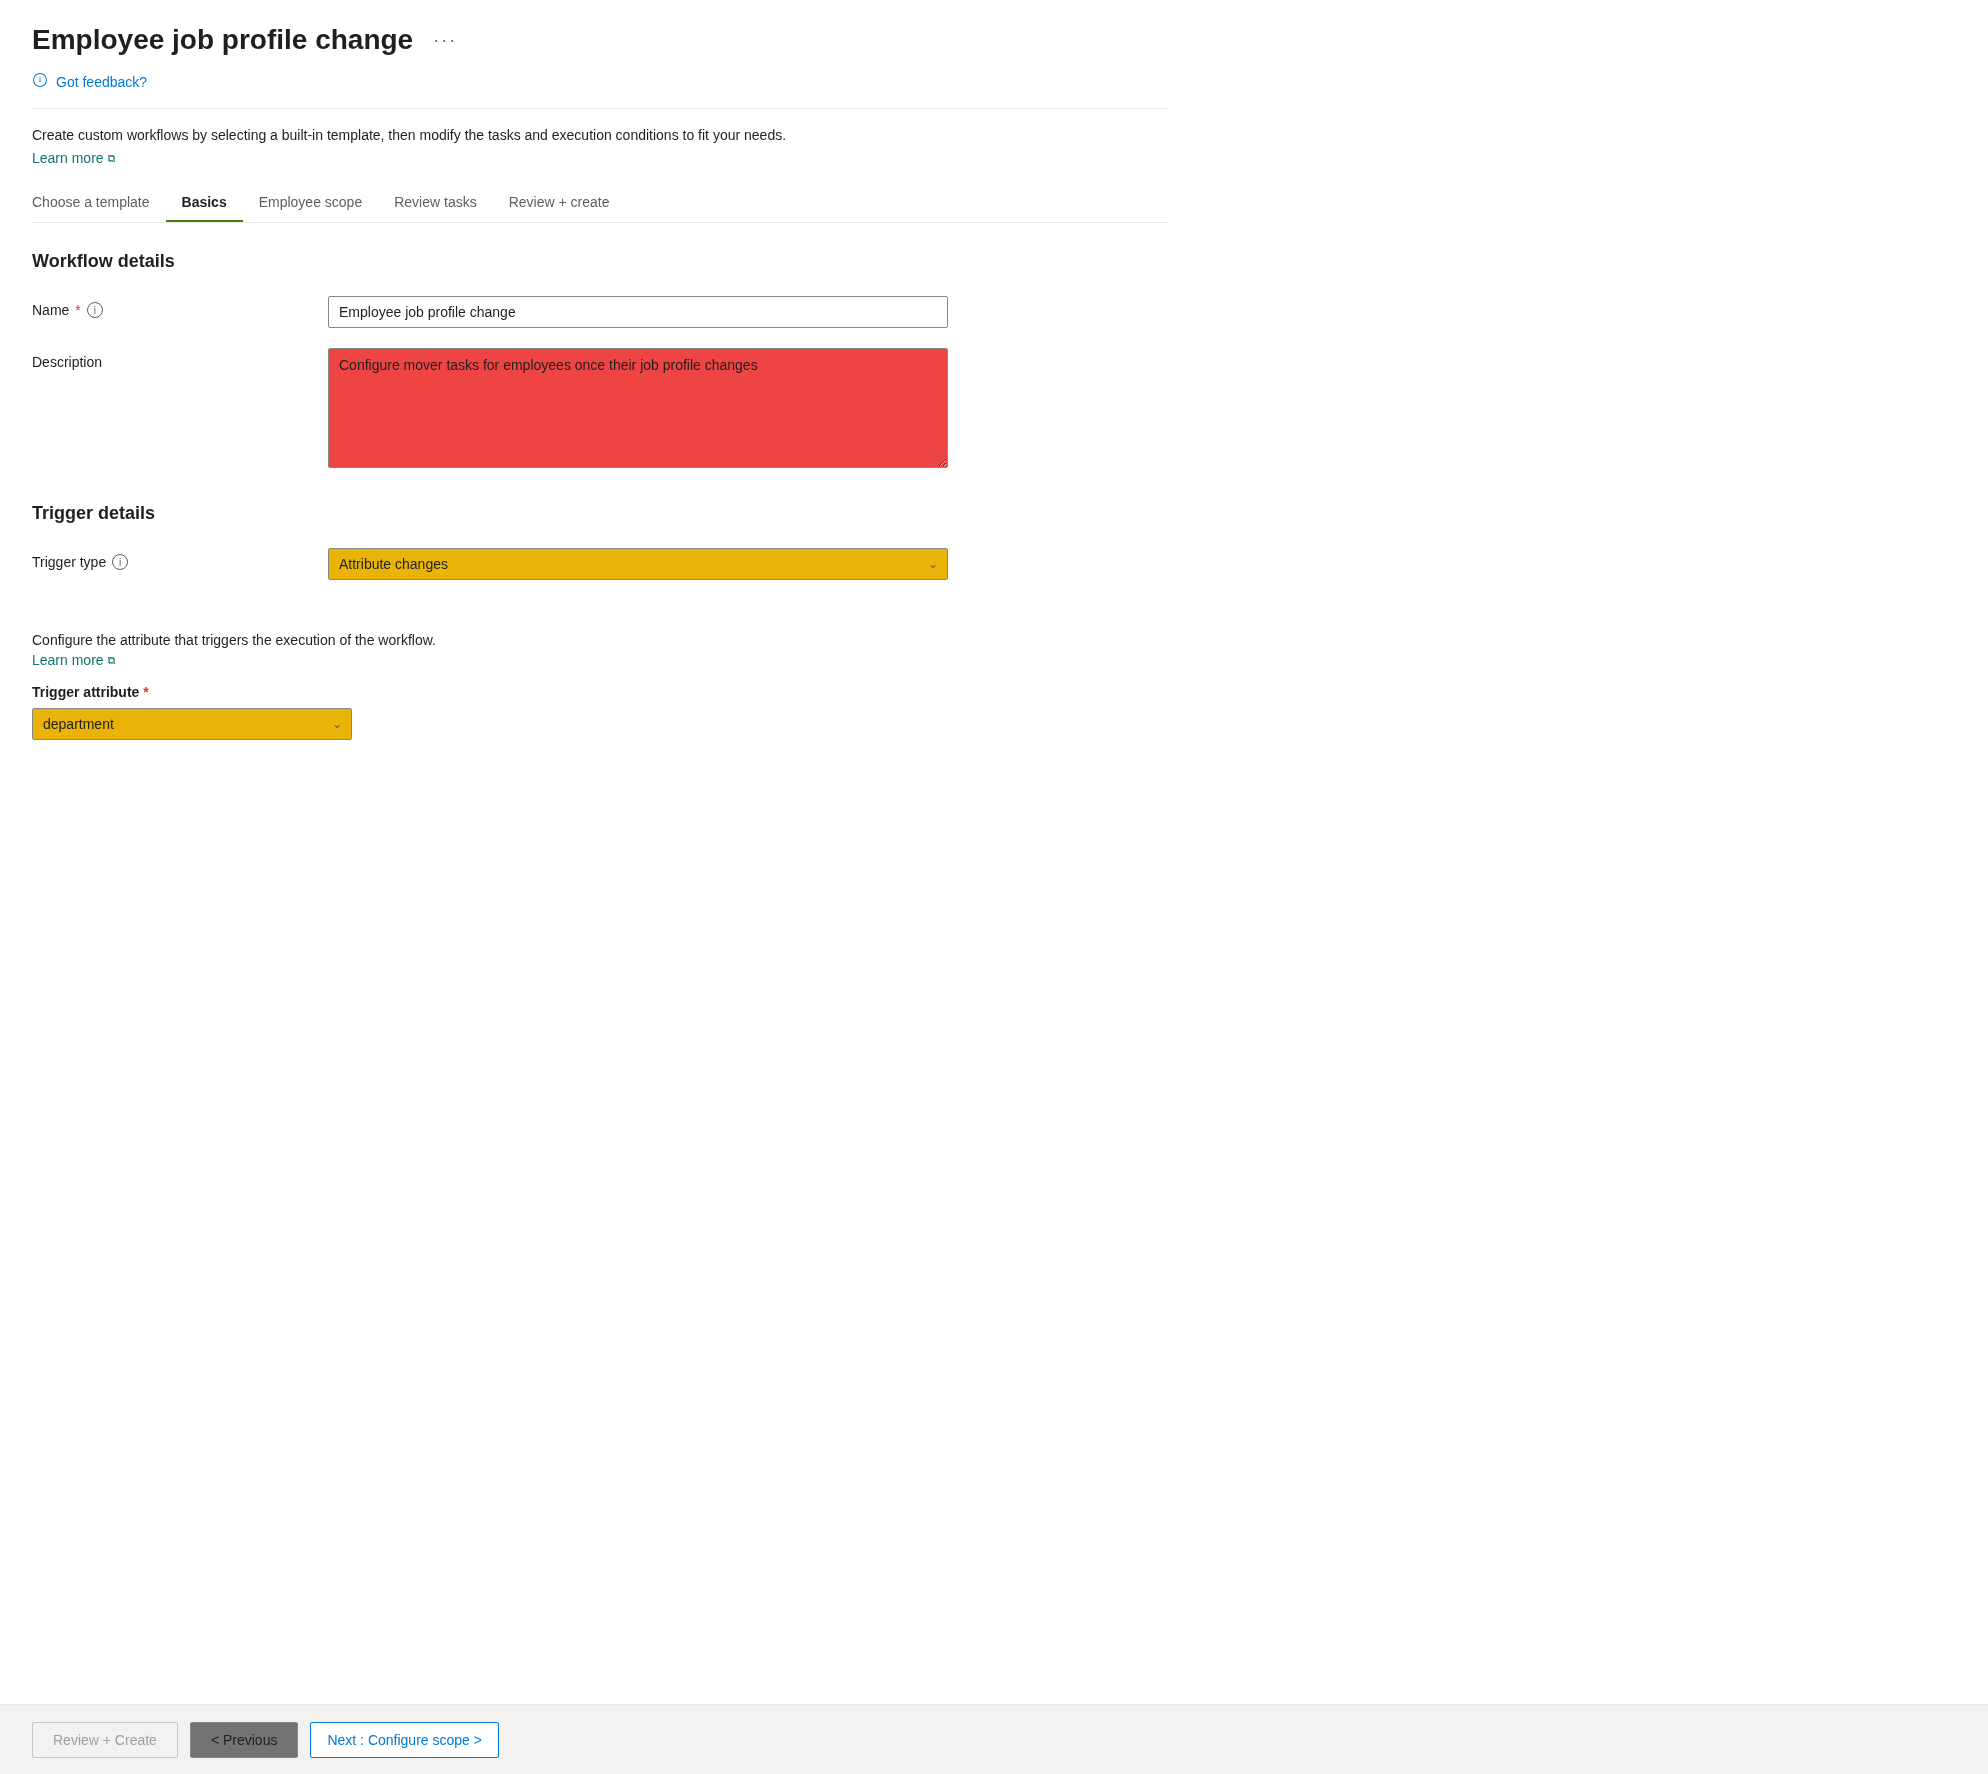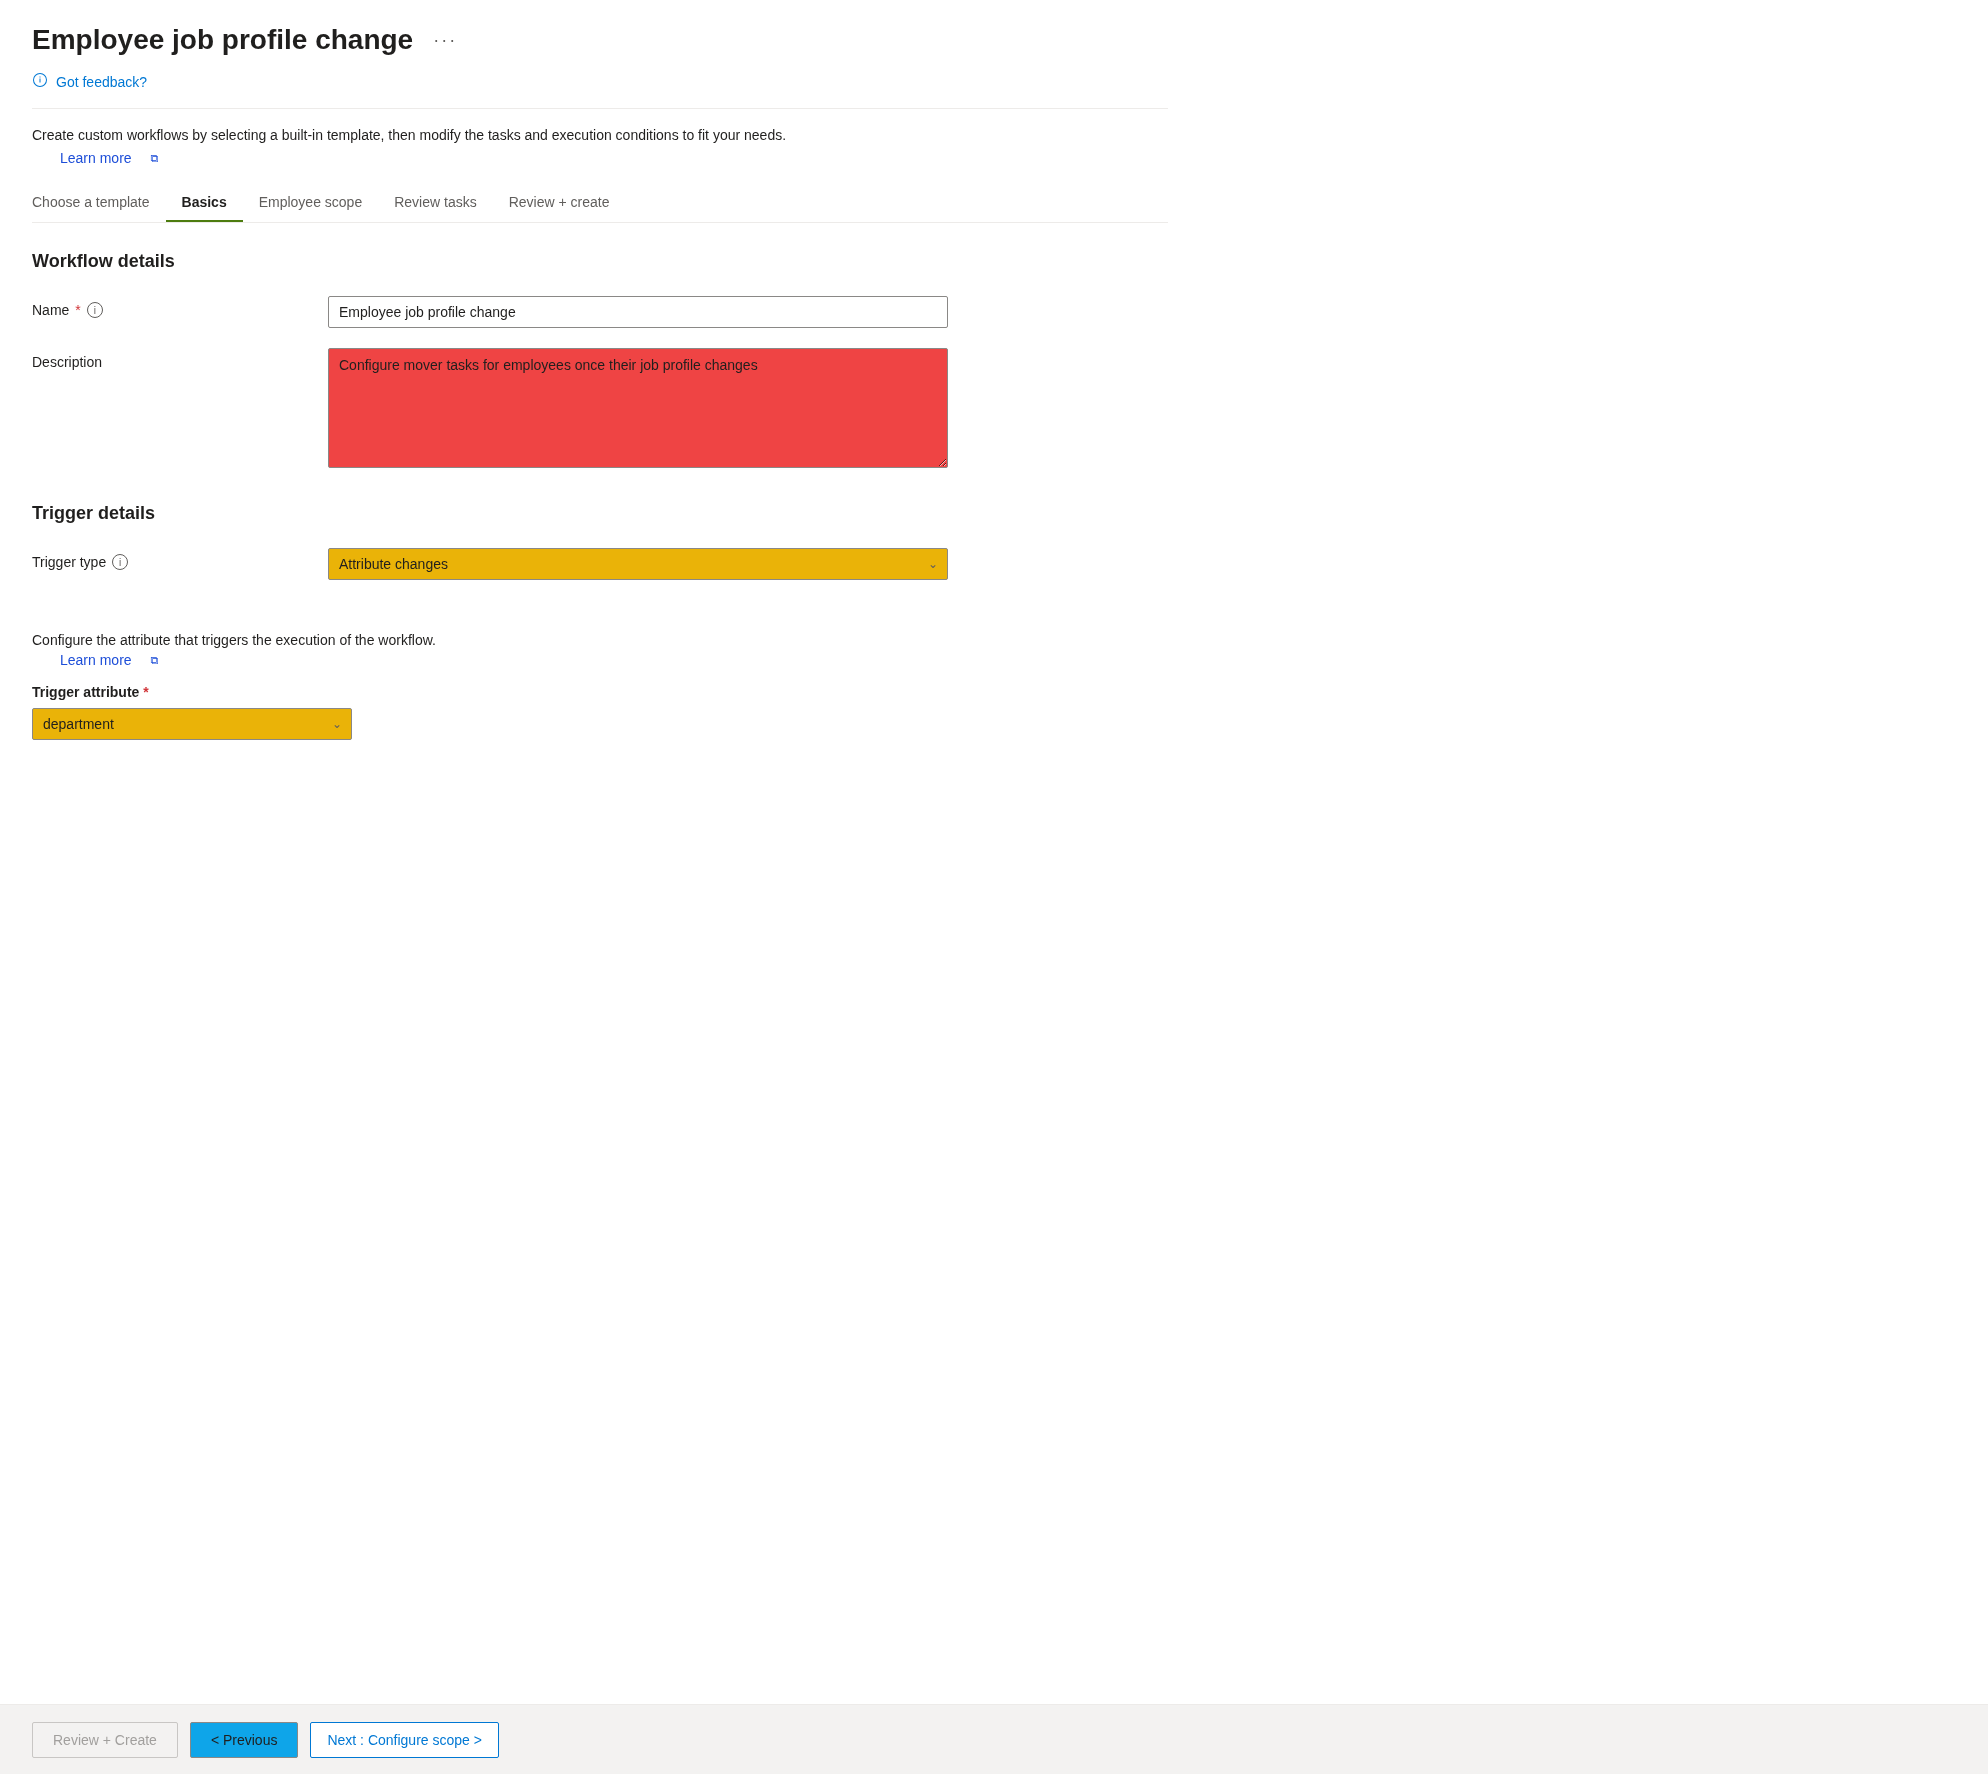--- a/index.html
+++ b/index.html
@@ -69,28 +69,27 @@
     }
 
     .description-text {
       font-size: 14px;
       color: #201f1e;
       margin-bottom: 4px;
       line-height: 1.5;
     }
 
     .learn-more-link {
-      color: #1d4ed8;
+      color: #0f766e;
       text-decoration: none;
       font-size: 14px;
       display: inline-flex;
       align-items: center;
-      gap: 19px;
-      cursor: pointer;
-      margin-left: 28px;
+      gap: 4px;
+      cursor: pointer;
     }
 
     .learn-more-link .ext-icon {
       font-size: 11px;
     }
 
     .tabs-nav {
       display: flex;
       gap: 0;
       margin-top: 20px;
@@ -289,21 +288,21 @@
       color: #a19f9d;
       border: 1px solid #c8c6c4;
       border-radius: 2px;
       font-size: 14px;
       cursor: not-allowed;
     }
 
     .btn-secondary {
       height: 36px;
       padding: 0 20px;
-      background: #0ea5e9;
+      background: #737373;
       color: #201f1e;
       border: 1px solid #8a8886;
       border-radius: 2px;
       font-size: 14px;
       cursor: pointer;
     }
 
     .btn-primary-outline {
       height: 36px;
       padding: 0 16px;

